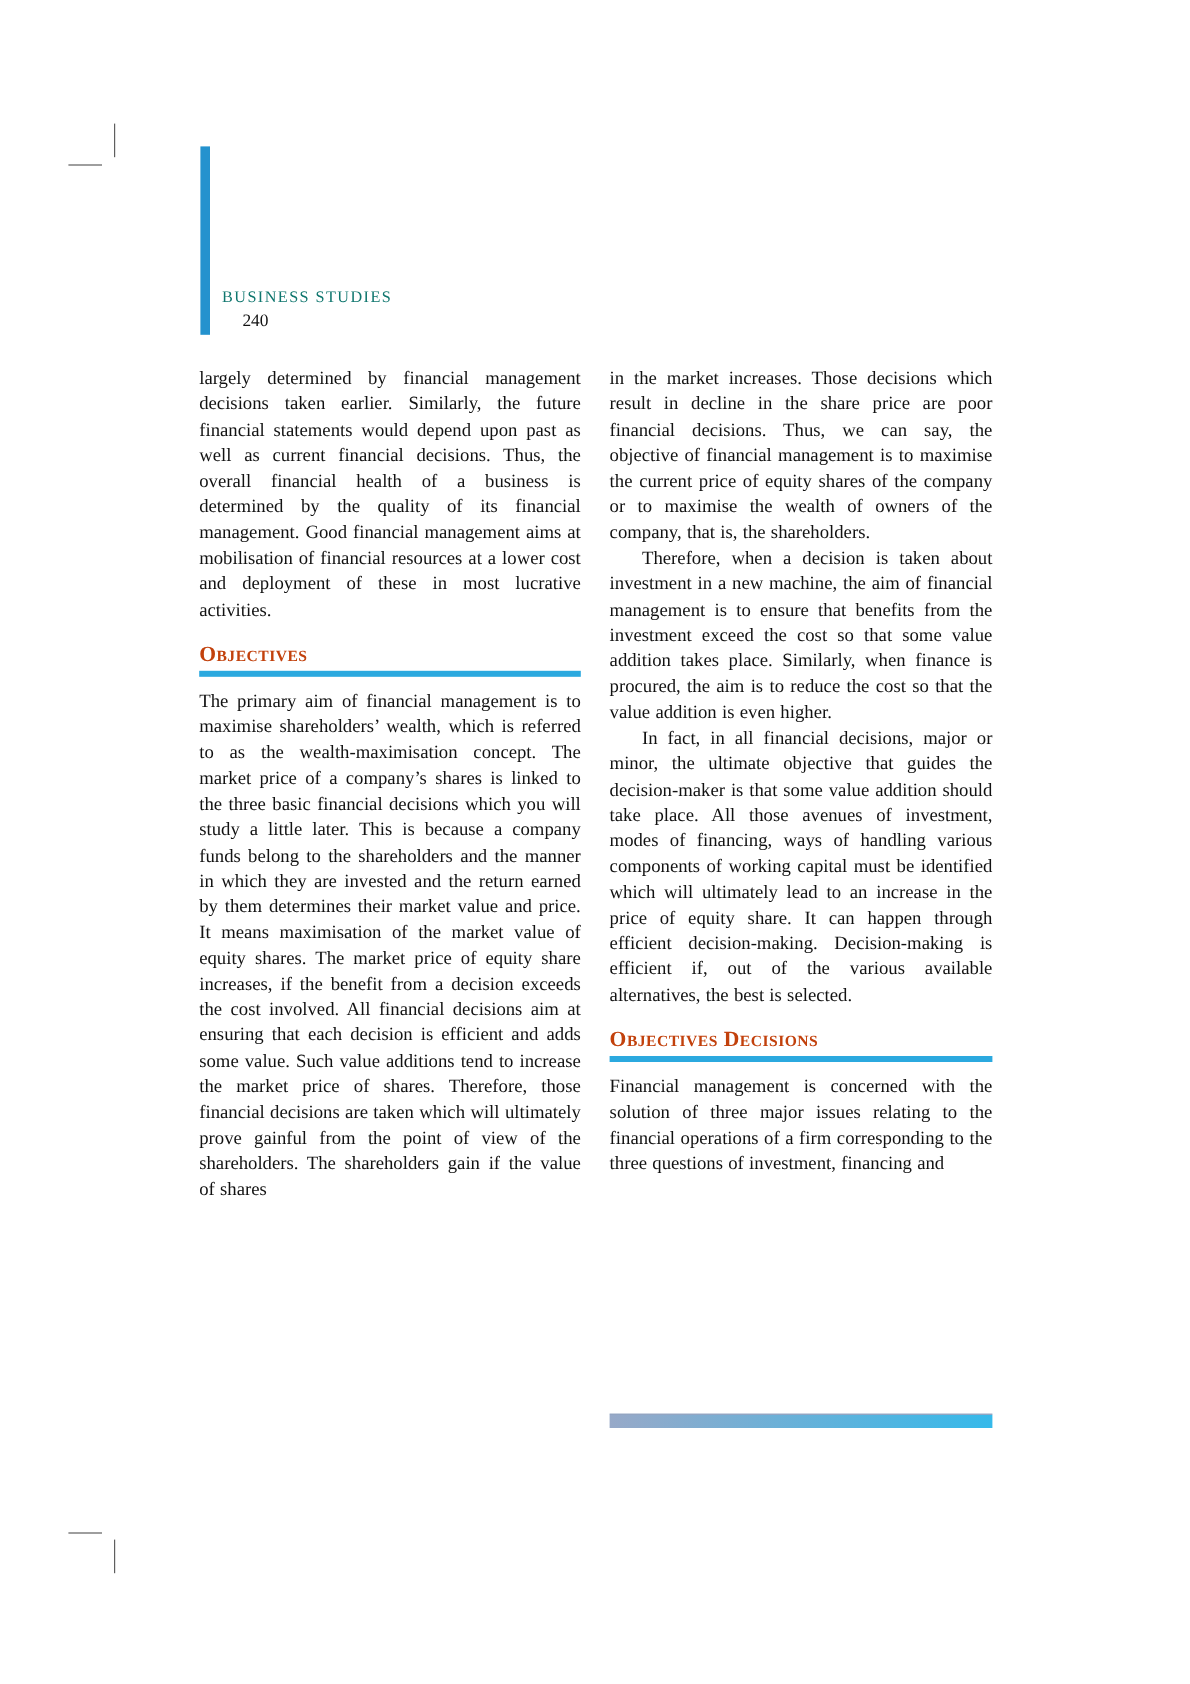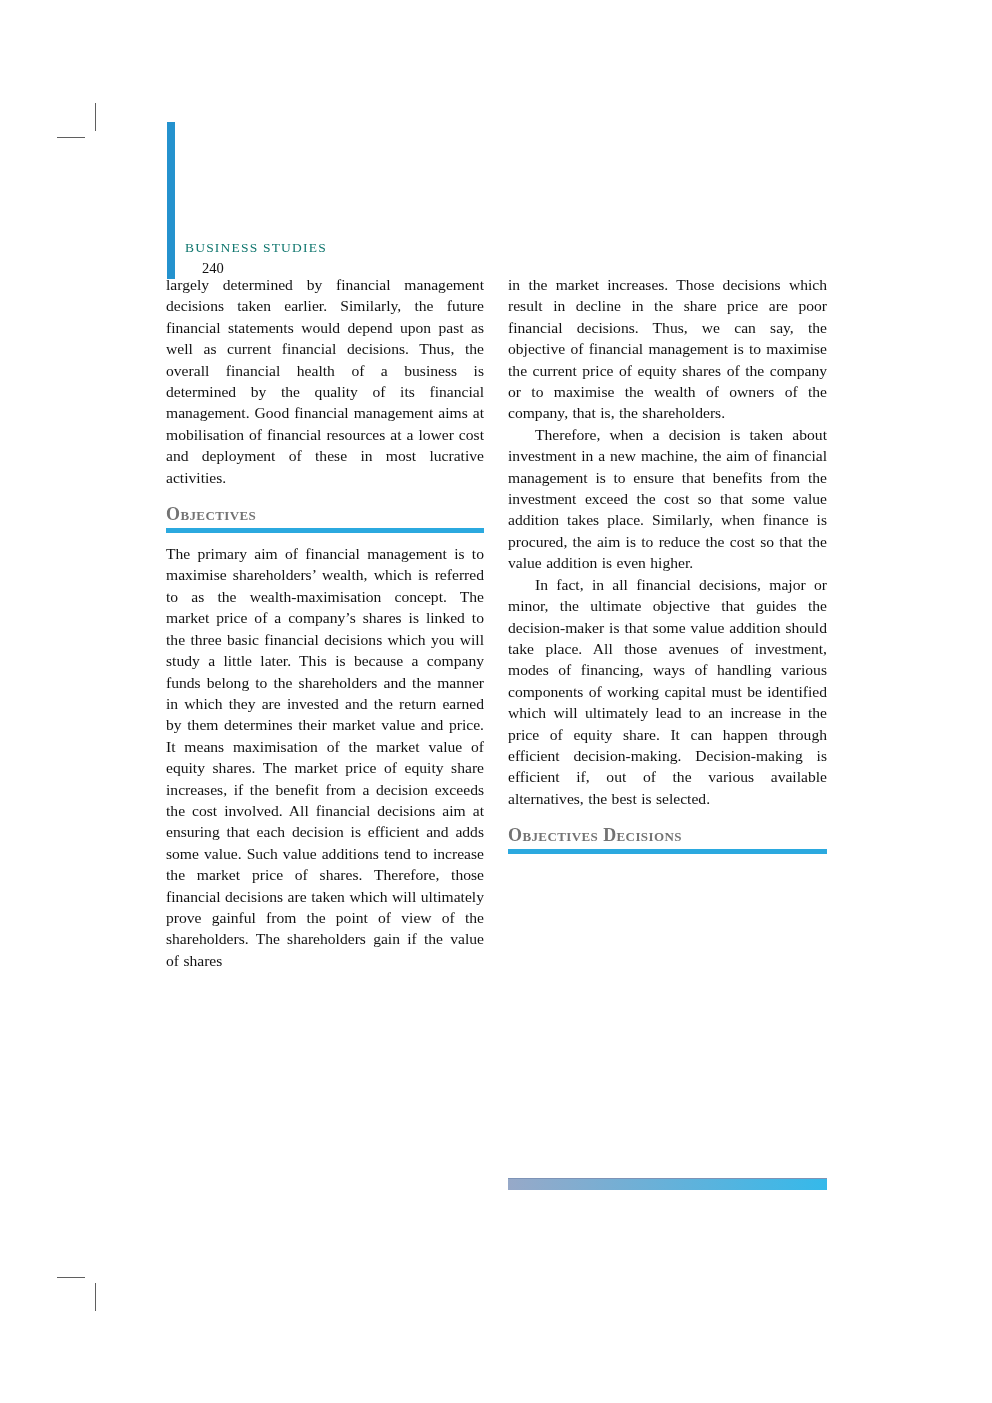--- a/index.html
+++ b/index.html
@@ -37,39 +37,39 @@
   }
   .header-pagenum {
     position: absolute;
     left: 185px; top: 260px;
     font-size: 14.5px;
     color: #111111;
     margin-left: 17px;
   }
 
   
-  .col { position: absolute; top: 274px; }
+  .col { position: absolute; top: 305px; }
   .col-left  { left: 166px; width: 318px; }
   .col-right { left: 508px; width: 319px; }
 
   .para {
     font-size: 15.6px;
     line-height: 21.4px;
     text-align: justify;
     color: #121212;
     word-spacing: 0.5px;
   }
   .para.indent { text-indent: 27px; }
 
   .section-heading {
     font-variant: small-caps;
     font-weight: bold;
     font-size: 18px;
     letter-spacing: 0.4px;
-    color: #737373;
+    color: #c2410c;
     margin-top: 16px;
     line-height: 20px;
   }
   .heading-rule {
     height: 5px;
     background: var(--accent-cyan, #2BA9DF);
     margin: 4px 0 10px 0;
   }
 
   
@@ -113,18 +113,19 @@
     <div class="heading-rule"></div>
     <p class="para">The primary aim of financial management is to maximise shareholders’ wealth, which is referred to as the wealth-maximisation concept. The market price of a company’s shares is linked to the three basic financial decisions which you will study a little later. This is because a company funds belong to the shareholders and the manner in which they are invested and the return earned by them determines their market value and price. It means maximisation of the market value of equity shares. The market price of equity share increases, if the benefit from a decision exceeds the cost involved. All financial decisions aim at ensuring that each decision is efficient and adds some value. Such value additions tend to increase the market price of shares. Therefore, those financial decisions are taken which will ultimately prove gainful from the point of view of the shareholders. The shareholders gain if the value of shares</p>
   </div>
 
   <div class="col col-right">
     <p class="para">in the market increases. Those decisions which result in decline in the share price are poor financial decisions. Thus, we can say, the objective of financial management is to maximise the current price of equity shares of the company or to maximise the wealth of owners of the company, that is, the shareholders.</p>
     <p class="para indent">Therefore, when a decision is taken about investment in a new machine, the aim of financial management is to ensure that benefits from the investment exceed the cost so that some value addition takes place. Similarly, when finance is procured, the aim is to reduce the cost so that the value addition is even higher.</p>
     <p class="para indent">In fact, in all financial decisions, major or minor, the ultimate objective that guides the decision-maker is that some value addition should take place. All those avenues of investment, modes of financing, ways of handling various components of working capital must be identified which will ultimately lead to an increase in the price of equity share. It can happen through efficient decision-making. Decision-making is efficient if, out of the various available alternatives, the best is selected.</p>
     <h2 class="section-heading">Objectives Decisions</h2>
     <div class="heading-rule"></div>
+    <p class="para">Financial management is concerned with the solution of three major issues relating to the financial operations of a firm corresponding to the three questions of investment, financing and</p>
   </div>
 
   <div class="bottom-bar"></div>
 
 
 </div>
 
 </body></html>

